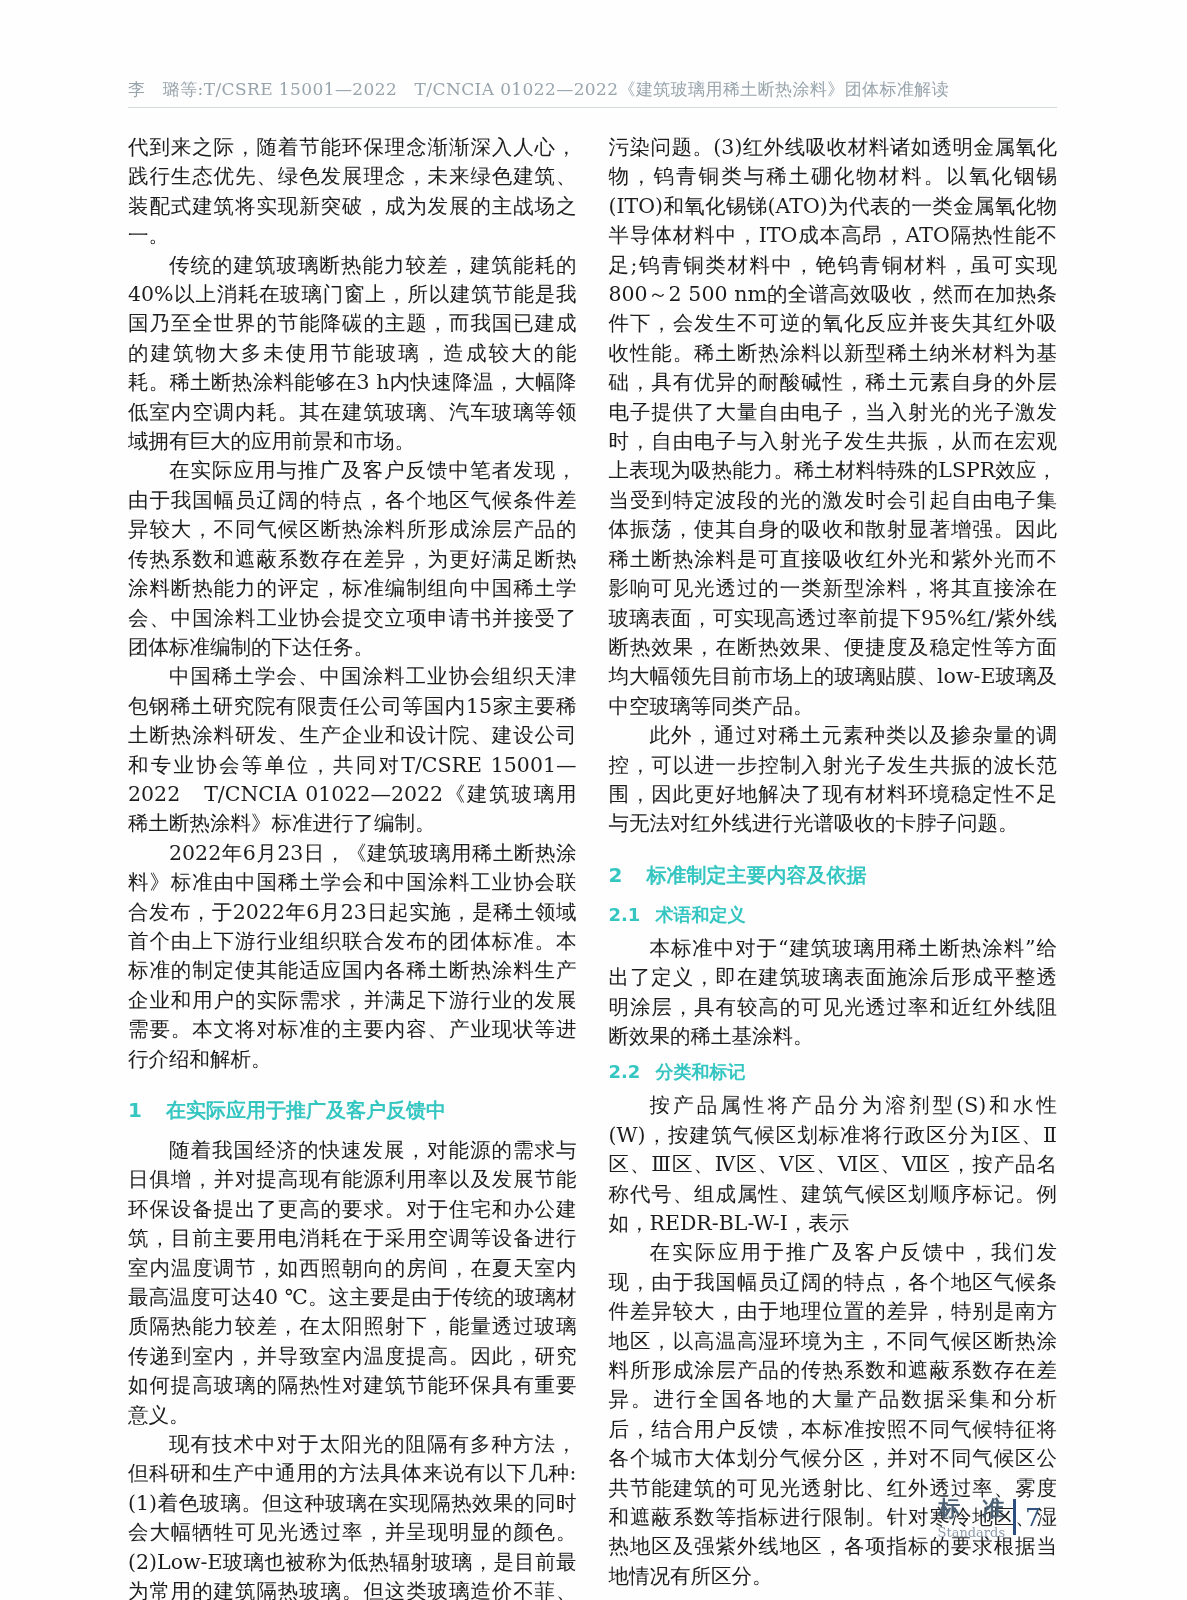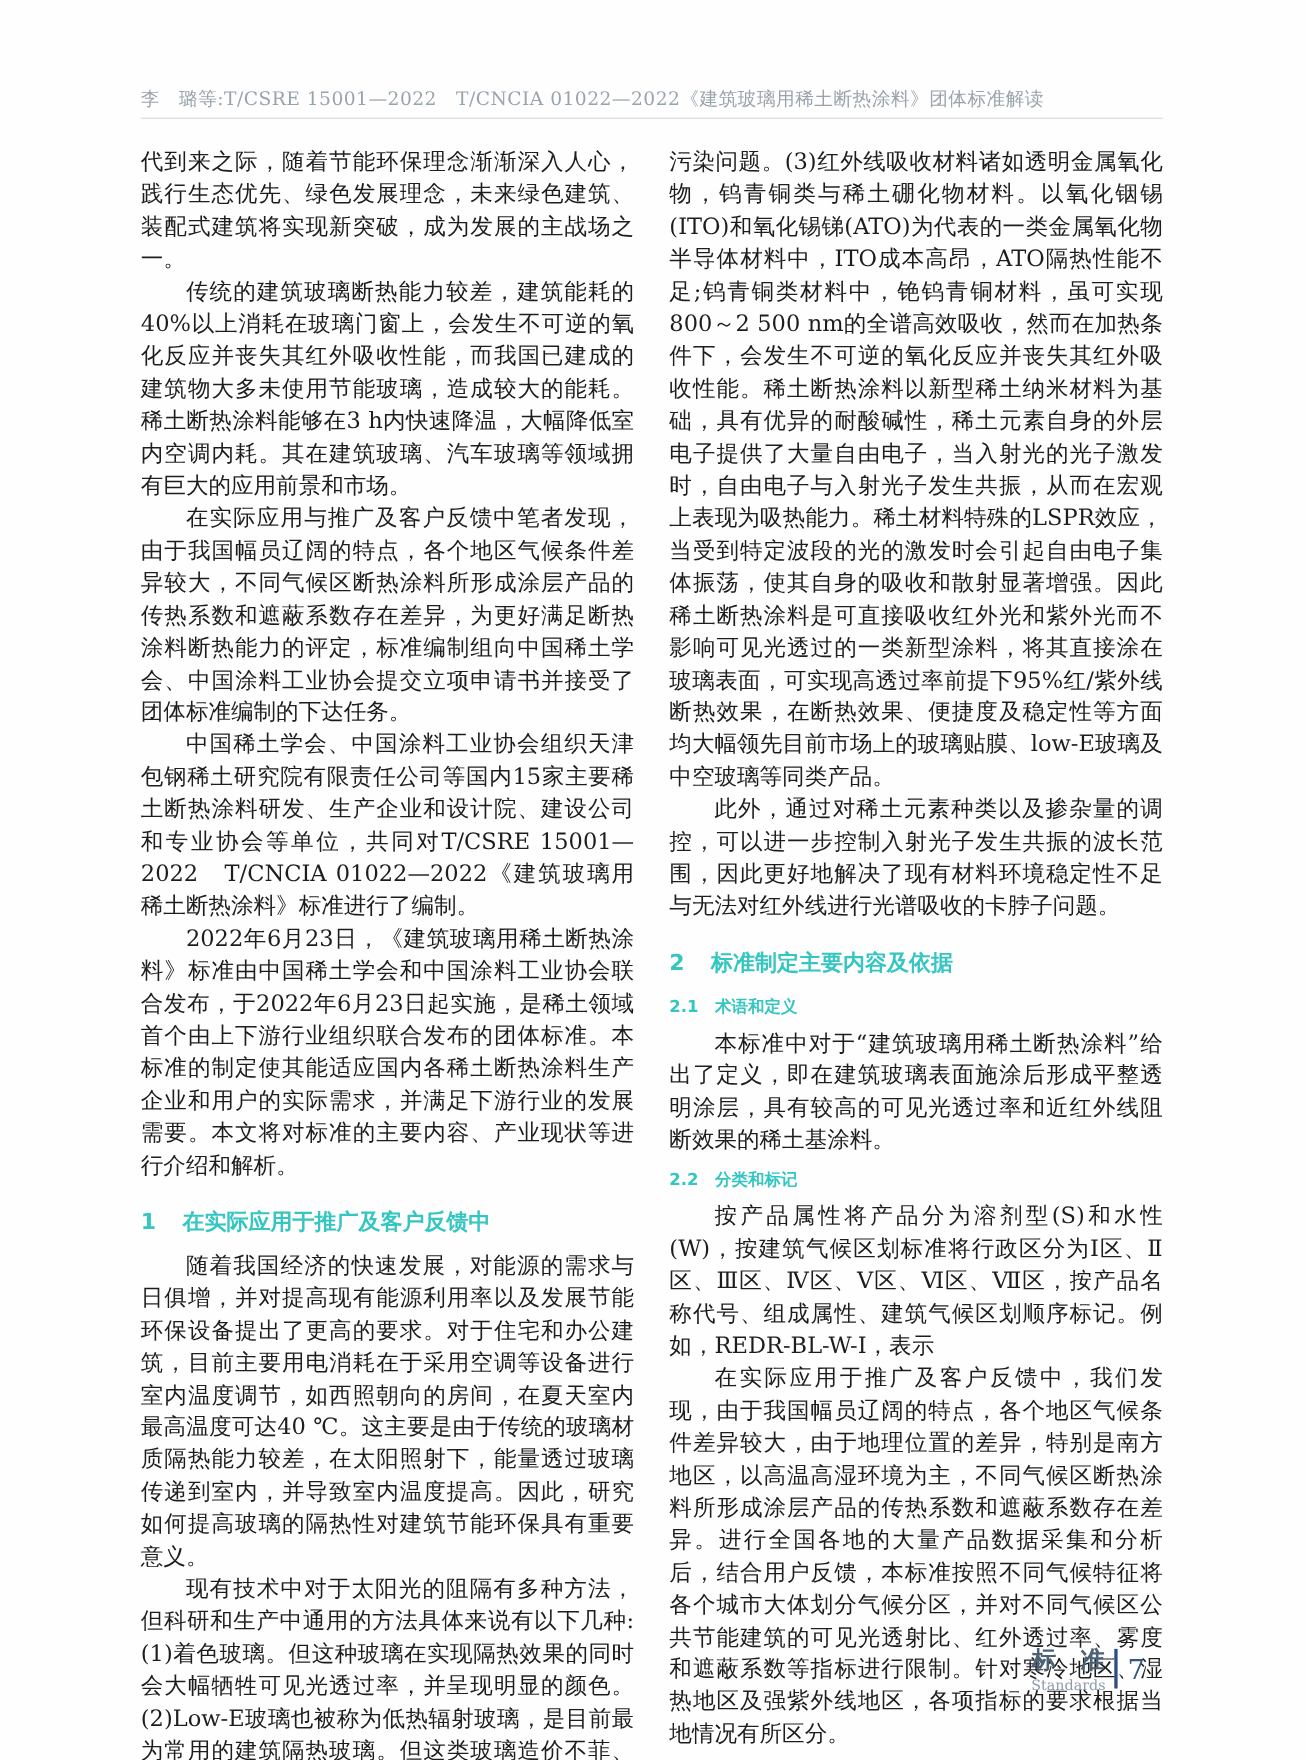--- a/index.html
+++ b/index.html
@@ -20,21 +20,21 @@
   .col{width:453px;}
   .para{margin:0;font-size:20.5px;line-height:29.4px;text-align:justify;
     text-indent:2em;color:#1d1d1d;
     font-family:"DejaVu Serif","Liberation Serif",serif;}
   .para.no-indent{text-indent:0;}
 
   .h1{margin:19px 0 9px;font-family:"DejaVu Sans","Liberation Sans",sans-serif;
     font-weight:bold;font-size:20px;line-height:34px;color:#35c6c2;}
   .h1 .hnum{margin-right:24px;}
   .h2{margin:7px 0 5px;font-family:"DejaVu Sans","Liberation Sans",sans-serif;
-    font-weight:bold;font-size:15px;line-height:28px;color:#35c6c2;}
+    font-weight:bold;font-size:18px;line-height:28px;color:#35c6c2;}
   .h2 .hnum{margin-right:15px;}
 
   
   .page-footer{position:absolute;top:1494px;right:146px;
     display:flex;align-items:center;}
   .footer-labels{display:flex;flex-direction:column;align-items:center;
     margin-right:8px;}
   .footer-cn{font-family:Liberation Sans, sans-serif;
     font-weight:bold;font-size:22px;letter-spacing:8px;color:#4d6174;
     margin-right:-8px;}
@@ -49,21 +49,21 @@
 
 <div class="page">
 
   <div class="running-head">李　璐等:T/CSRE 15001—2022　T/CNCIA 01022—2022《建筑玻璃用稀土断热涂料》团体标准解读</div>
   <div class="head-rule"></div>
 
   <main class="columns">
 
     <section class="col">
       <p class="para no-indent">代到来之际，随着节能环保理念渐渐深入人心，践行生态优先、绿色发展理念，未来绿色建筑、装配式建筑将实现新突破，成为发展的主战场之一。</p>
-      <p class="para">传统的建筑玻璃断热能力较差，建筑能耗的40%以上消耗在玻璃门窗上，会发生不可逆的氧化反应并丧失其红外吸收性能，而我国已建成的建筑物大多未使用节能玻璃，造成较大的能耗。稀土断热涂料能够在3 h内快速降温，大幅降低室内空调内耗。其在建筑玻璃、汽车玻璃等领域拥有巨大的应用前景和市场。</p>
+      <p class="para">传统的建筑玻璃断热能力较差，建筑能耗的40%以上消耗在玻璃门窗上，所以建筑节能是我国乃至全世界的节能降碳的主题，而我国已建成的建筑物大多未使用节能玻璃，造成较大的能耗。稀土断热涂料能够在3 h内快速降温，大幅降低室内空调内耗。其在建筑玻璃、汽车玻璃等领域拥有巨大的应用前景和市场。</p>
       <p class="para">在实际应用与推广及客户反馈中笔者发现，由于我国幅员辽阔的特点，各个地区气候条件差异较大，不同气候区断热涂料所形成涂层产品的传热系数和遮蔽系数存在差异，为更好满足断热涂料断热能力的评定，标准编制组向中国稀土学会、中国涂料工业协会提交立项申请书并接受了团体标准编制的下达任务。</p>
       <p class="para">中国稀土学会、中国涂料工业协会组织天津包钢稀土研究院有限责任公司等国内15家主要稀土断热涂料研发、生产企业和设计院、建设公司和专业协会等单位，共同对T/CSRE 15001—2022　T/CNCIA 01022—2022《建筑玻璃用稀土断热涂料》标准进行了编制。</p>
       <p class="para">2022年6月23日，《建筑玻璃用稀土断热涂料》标准由中国稀土学会和中国涂料工业协会联合发布，于2022年6月23日起实施，是稀土领域首个由上下游行业组织联合发布的团体标准。本标准的制定使其能适应国内各稀土断热涂料生产企业和用户的实际需求，并满足下游行业的发展需要。本文将对标准的主要内容、产业现状等进行介绍和解析。</p>
       <h2 class="h1">
         <span class="hnum">1</span><span class="htxt">在实际应用于推广及客户反馈中</span>
       </h2>
       <p class="para">随着我国经济的快速发展，对能源的需求与日俱增，并对提高现有能源利用率以及发展节能环保设备提出了更高的要求。对于住宅和办公建筑，目前主要用电消耗在于采用空调等设备进行室内温度调节，如西照朝向的房间，在夏天室内最高温度可达40 ℃。这主要是由于传统的玻璃材质隔热能力较差，在太阳照射下，能量透过玻璃传递到室内，并导致室内温度提高。因此，研究如何提高玻璃的隔热性对建筑节能环保具有重要意义。</p>
       <p class="para">现有技术中对于太阳光的阻隔有多种方法，但科研和生产中通用的方法具体来说有以下几种:(1)着色玻璃。但这种玻璃在实现隔热效果的同时会大幅牺牲可见光透过率，并呈现明显的颜色。(2)Low-E玻璃也被称为低热辐射玻璃，是目前最为常用的建筑隔热玻璃。但这类玻璃造价不菲、表面层寿命低且存在光</p>
     </section>
 

